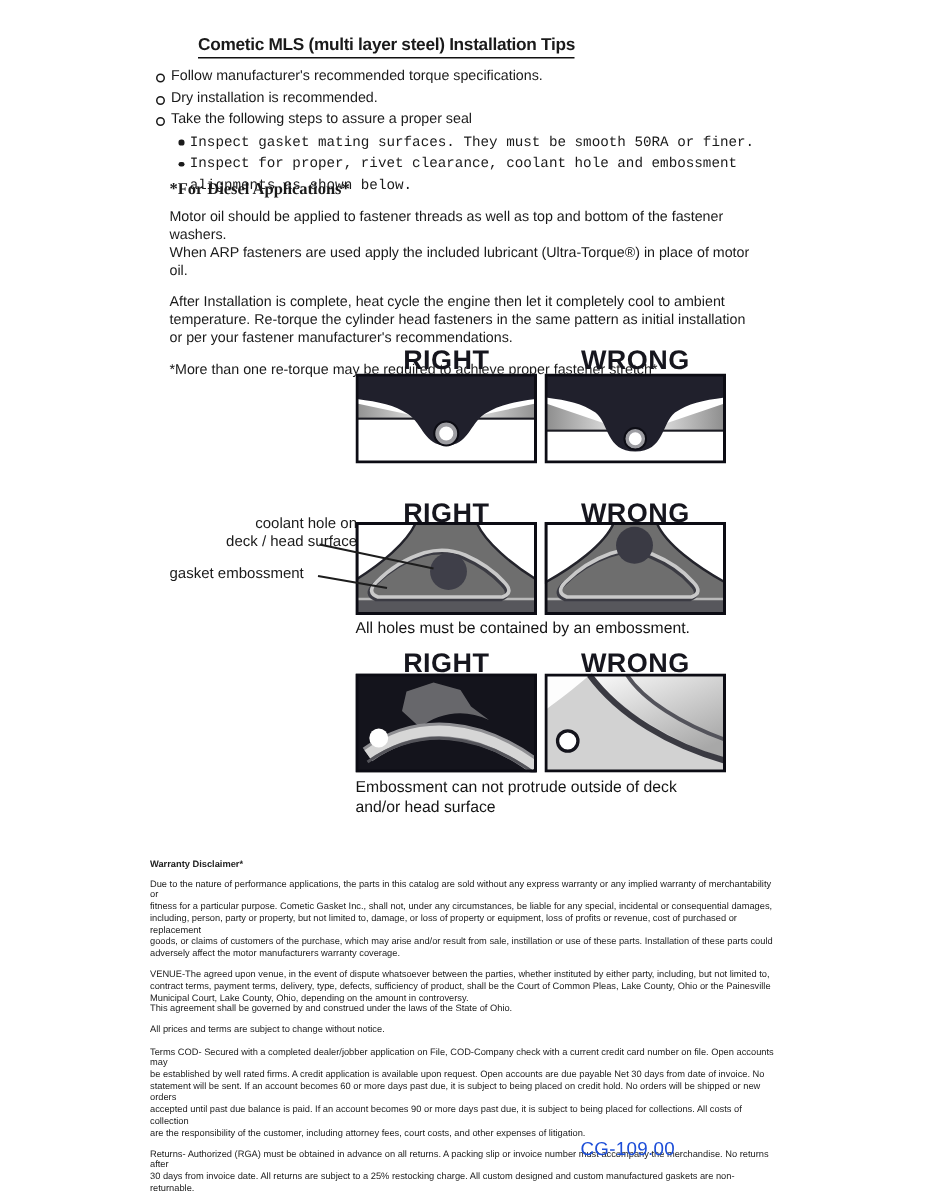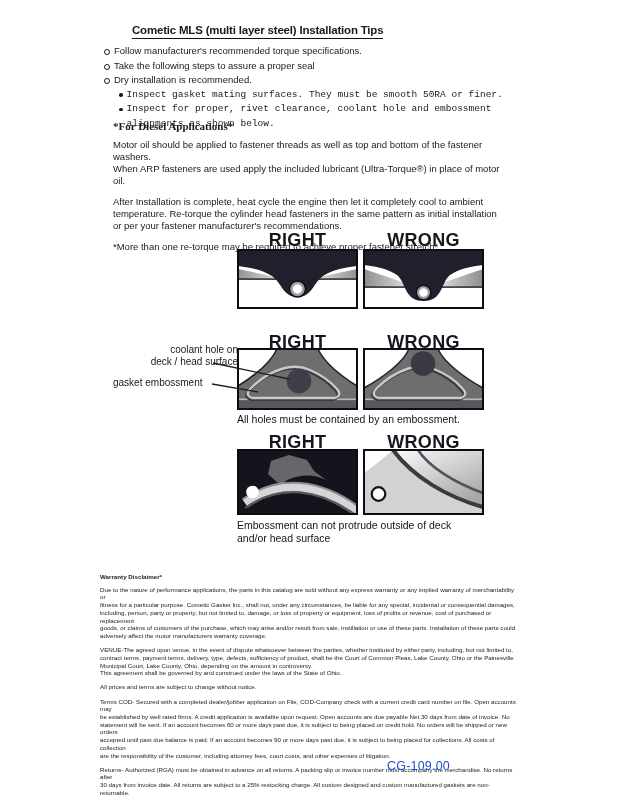--- a/index.html
+++ b/index.html
@@ -48,25 +48,25 @@
 
   <div class="abs title">Cometic MLS (multi layer steel) Installation Tips</div>
 
   <div class="abs bullets">
     <div class="b-row">
       <span class="o-mark"></span>
       <span>Follow manufacturer's recommended torque specifications.</span>
     </div>
     <div class="b-row">
       <span class="o-mark"></span>
-      <span>Take the following steps to assure a proper seal</span>
+      <span>Dry installation is recommended.</span>
     </div>
     <div class="b-row">
       <span class="o-mark"></span>
-      <span>Dry installation is recommended.</span>
+      <span>Take the following steps to assure a proper seal</span>
     </div>
     <div class="b-row sub">
       <span class="dot-mark"></span>
       <span>Inspect gasket mating surfaces.  They must be smooth 50RA or finer.</span>
     </div>
     <div class="b-row sub">
       <span class="dot-mark"></span>
       <span>Inspect for proper, rivet clearance, coolant hole and embossment alignments as shown below.</span>
     </div>
   </div>

